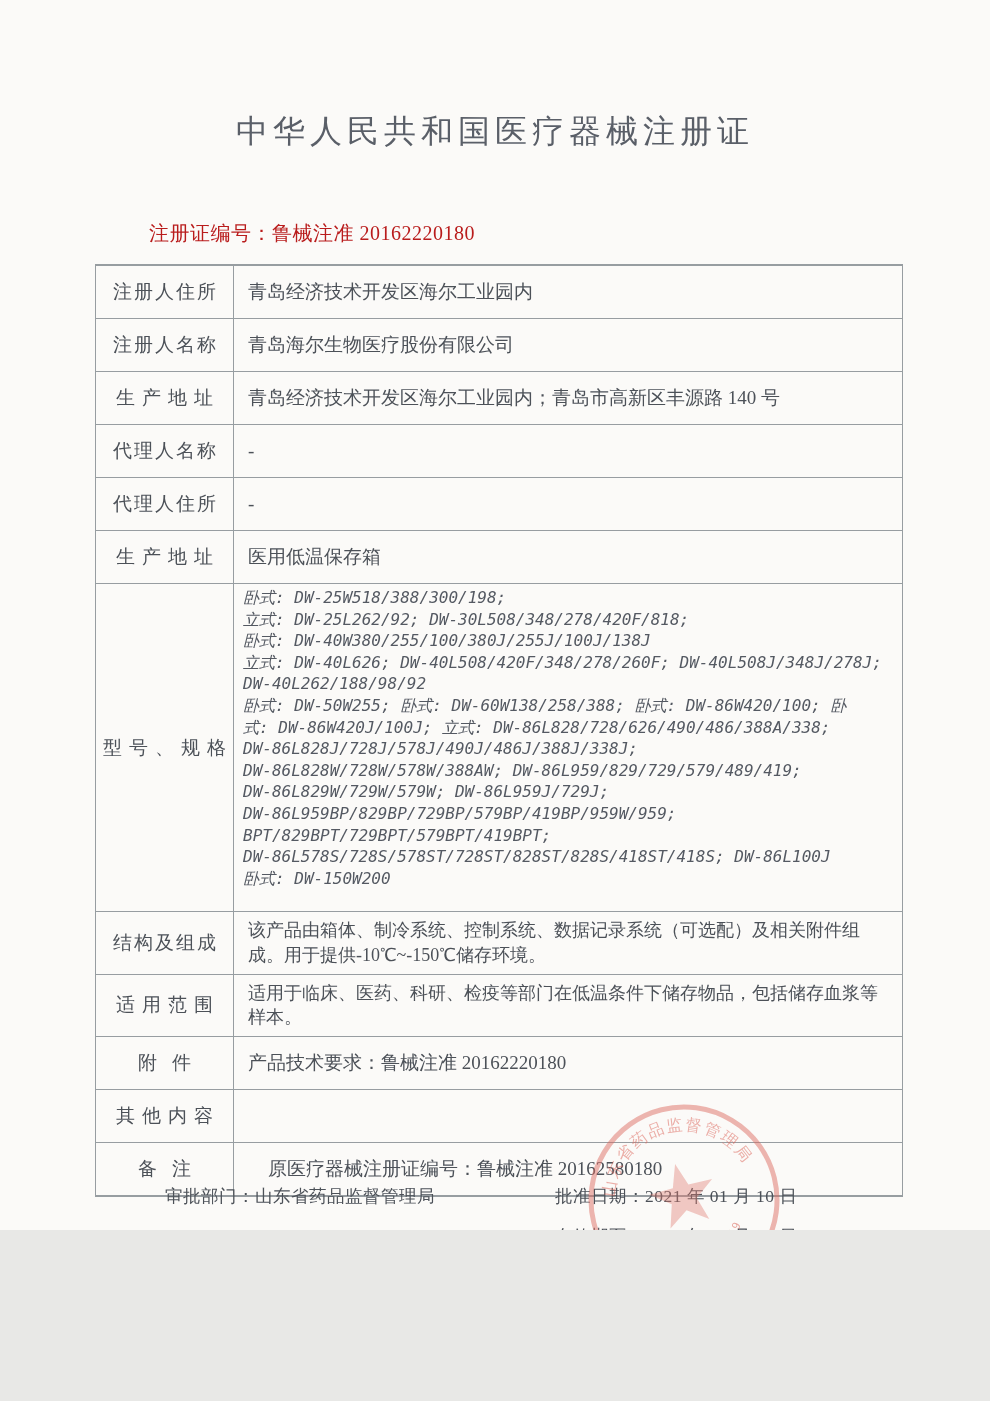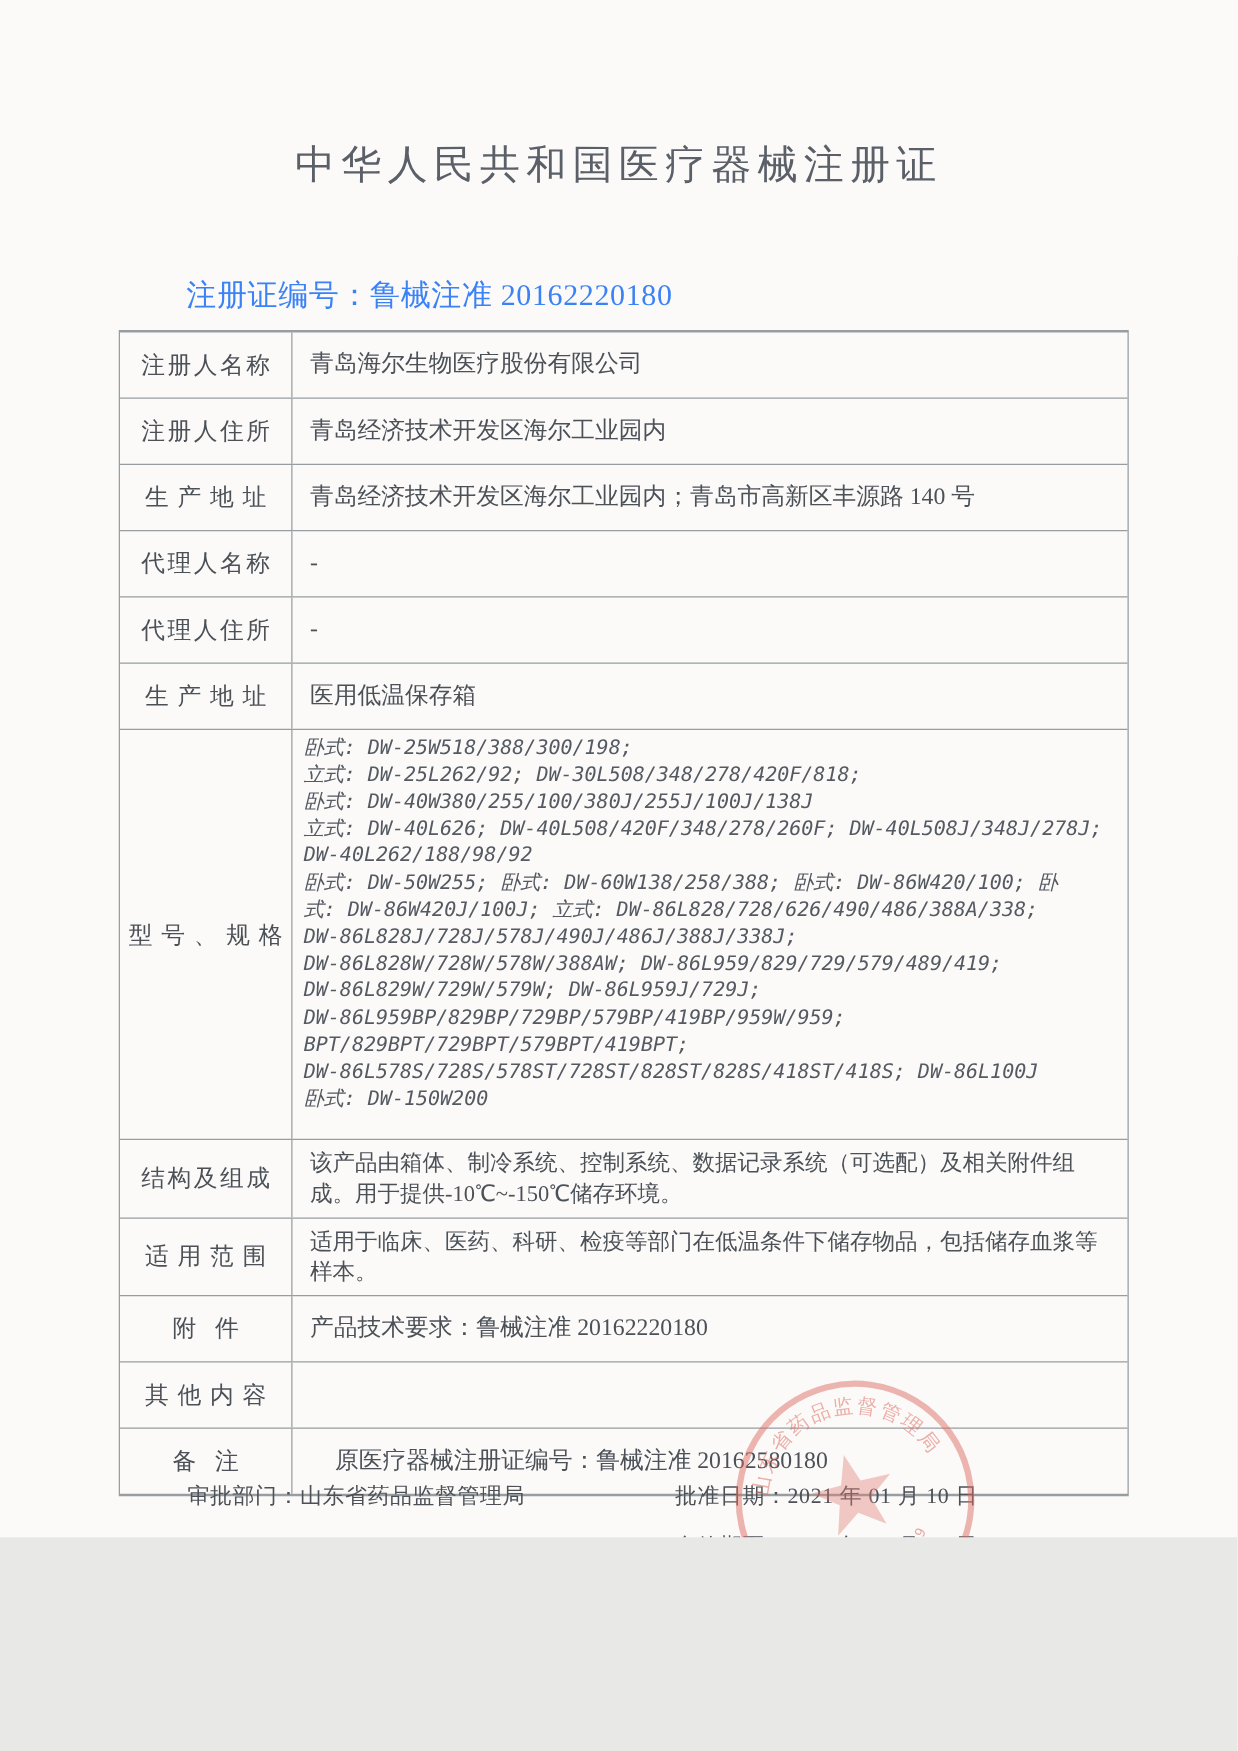--- a/index.html
+++ b/index.html
@@ -9,21 +9,21 @@
     font-family:"Liberation Serif", serif;
     color:#4e525a; overflow:hidden;
   }
   .doc-title{
     position:absolute; top:110px; left:0; width:100%;
     text-align:center; font-size:32px; letter-spacing:5px;
     color:#5a5f68; font-weight:400;
   }
   .cert-no{
     position:absolute; top:220px; left:149px;
-    font-size:24px; letter-spacing:0.5px; color:#3b82f6;
+    font-size:20px; letter-spacing:0.5px; color:#b91c1c;
   }
   .reg-table{
     position:absolute; left:95px; top:264px; width:806px;
     border:2px solid #979da1; border-left-width:1px; border-right-width:1px;
     background:transparent;
   }
   .row{display:flex; border-top:1px solid #979da1;}
   .row:first-child{border-top:none;}
   .cell-label{
     flex:0 0 137px; width:137px;
@@ -43,21 +43,21 @@
   .ls-2{letter-spacing:15px; padding-left:15px;}
   .model-cell{
     display:block; padding:3px 8px 3px 9px;
     font-family:"DejaVu Sans Mono", monospace;
     font-size:16px; line-height:21.6px; color:#545962;
     min-height:321px; align-items:flex-start;
   }
   .model-line{white-space:nowrap;font-style:italic;}
   .small-text{font-size:18px; line-height:1.38;}
   .remark-indent{padding-left:34px;}
-  .footer-item{position:absolute; font-size:17.5px; color:#4c5158; letter-spacing:0.5px;}
+  .footer-item{position:absolute; font-size:17.5px; color:#4c5158; letter-spacing:0.5px;margin-left:15px;}
   .f-dept{left:150px; top:1184px;}
   .f-date{left:540px; top:1184px;}
   .f-valid{left:540px; top:1224px;}
   .f-sealnote{left:540px; top:1264px;}
   .stamp{
     position:absolute; left:584px; top:1100px; width:200px; height:200px;
     transform:rotate(-14deg); pointer-events:none; opacity:0.88;
   }
 </style>
 </head>
@@ -68,30 +68,30 @@
   <div class="doc-title">中华人民共和国医疗器械注册证</div>
 
   <div class="cert-no">
     <span>注册证编号：</span><span>鲁械注准 20162220180</span>
   </div>
 
   <div class="reg-table">
 
     <div class="row h-std">
       <div class="cell-label">
+          <span class="ls-5">注册人住所</span>
+        </div>
+      <div class="cell-value">青岛经济技术开发区海尔工业园内</div>
+    </div>
+
+    <div class="row h-std">
+      <div class="cell-label">
           <span class="ls-5">注册人名称</span>
         </div>
       <div class="cell-value">青岛海尔生物医疗股份有限公司</div>
-    </div>
-
-    <div class="row h-std">
-      <div class="cell-label">
-          <span class="ls-5">注册人住所</span>
-        </div>
-      <div class="cell-value">青岛经济技术开发区海尔工业园内</div>
     </div>
 
     <div class="row h-std">
       <div class="cell-label">
           <span class="ls-4">生产地址</span>
         </div>
       <div class="cell-value">青岛经济技术开发区海尔工业园内；青岛市高新区丰源路 140 号</div>
     </div>
 
     <div class="row h-std">

